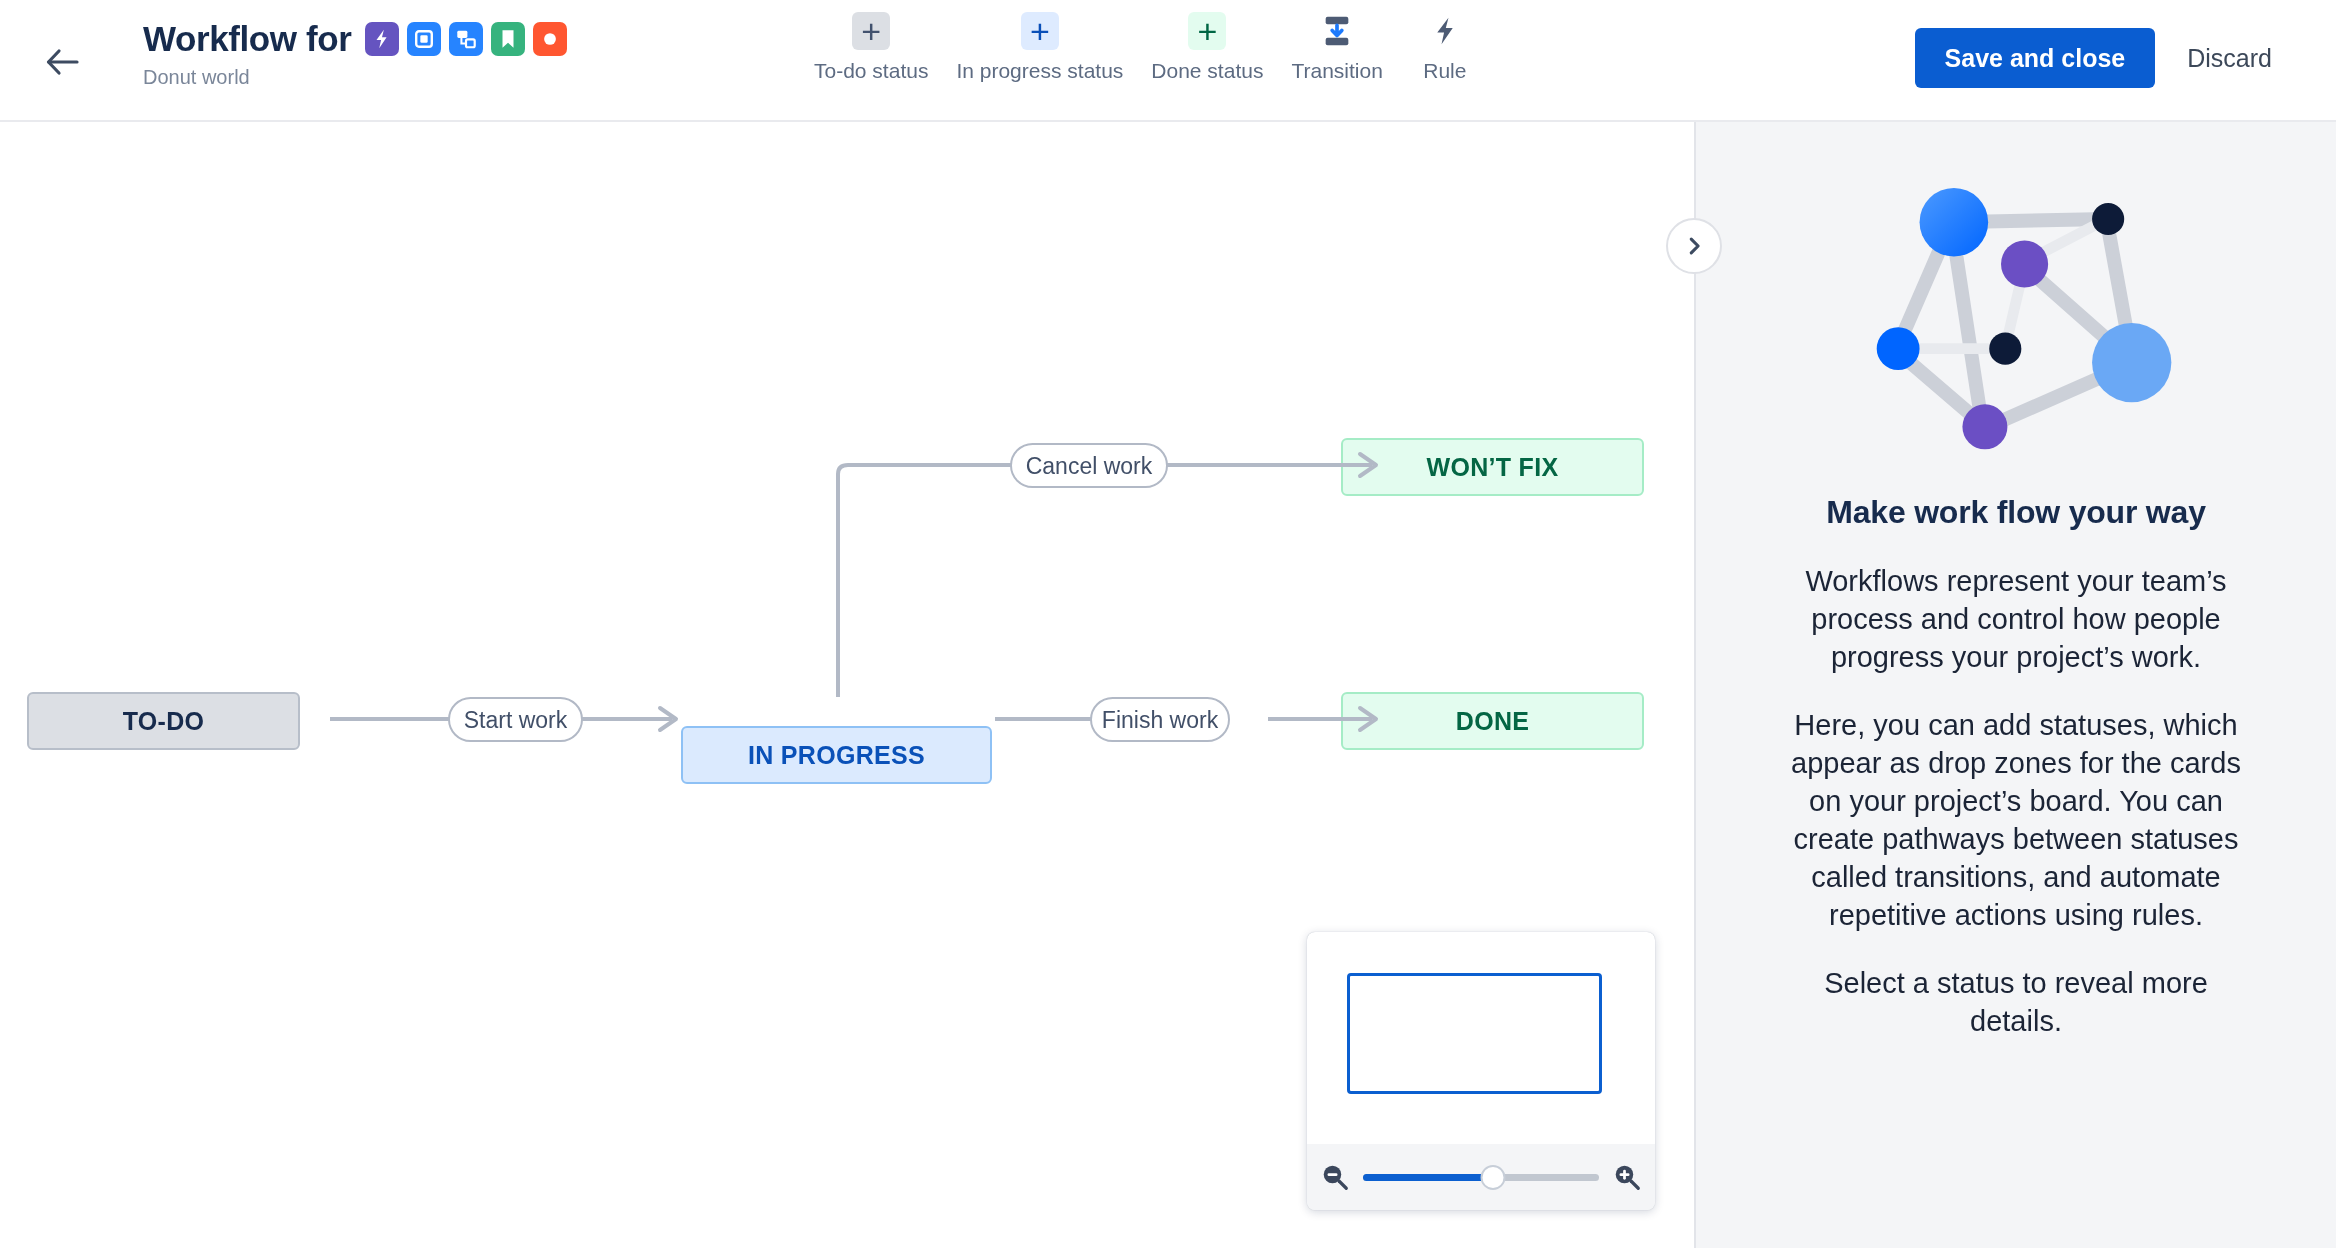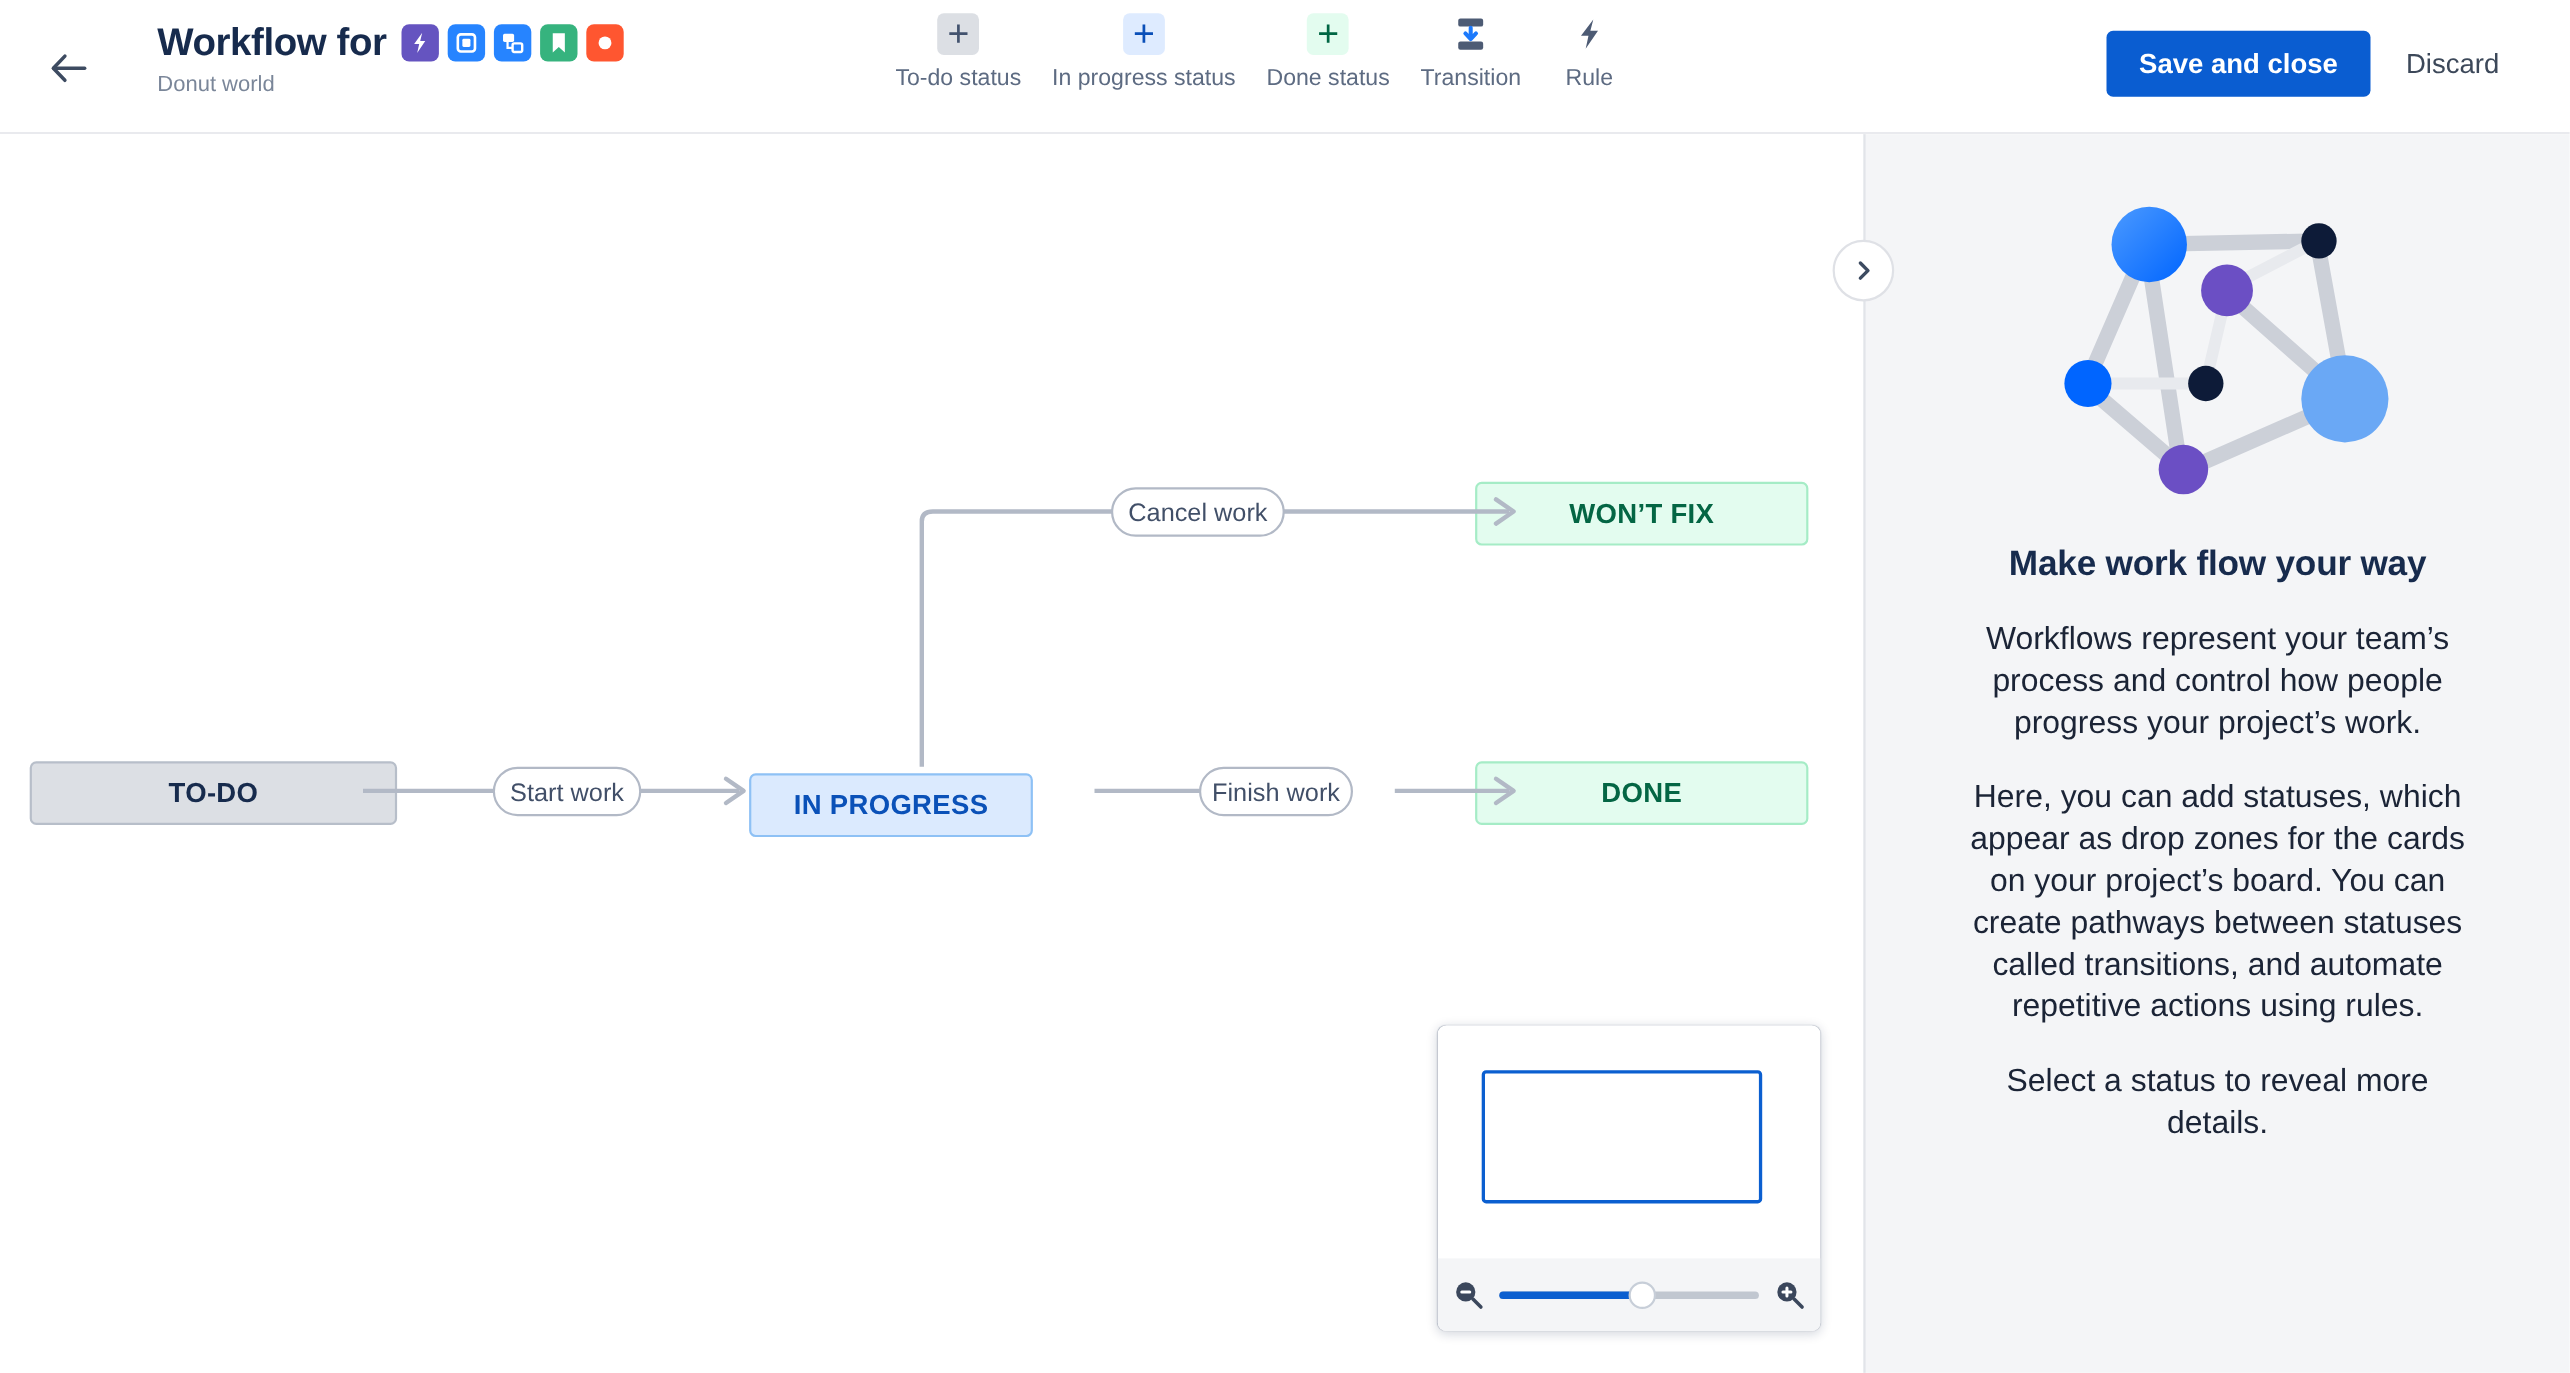--- a/index.html
+++ b/index.html
@@ -316,25 +316,25 @@
 
     <path d="M1164 343 H1372" stroke="#b2b9c6" stroke-width="4" fill="none"></path>
     <path d="M1360 332 L1376 343 L1360 354" stroke="#b2b9c6" stroke-width="4" fill="none" stroke-linecap="round" stroke-linejoin="round"></path>
 
     <path d="M995 597 H1093" stroke="#b2b9c6" stroke-width="4" fill="none"></path>
 
     <path d="M1268 597 H1372" stroke="#b2b9c6" stroke-width="4" fill="none"></path>
     <path d="M1360 586 L1376 597 L1360 608" stroke="#b2b9c6" stroke-width="4" fill="none" stroke-linecap="round" stroke-linejoin="round"></path>
   </svg>
 
-  <div class="node node-todo" style="left:27px; top:570px; width:334px; height:58px;">
+  <div class="node node-todo" style="left:27px; top:570px; width:273px; height:58px;">
     <span>TO-DO</span>
   </div>
 
-  <div class="node node-prog" style="left:681px; top:581px; width:258px; height:58px;">
+  <div class="node node-prog" style="left:681px; top:604px; width:311px; height:58px;">
     <span>IN PROGRESS</span>
   </div>
 
   <div class="node node-done" style="left:1341px; top:316px; width:303px; height:58px;">
     <span>WON’T FIX</span>
   </div>
 
   <div class="node node-done" style="left:1341px; top:570px; width:303px; height:58px;">
     <span>DONE</span>
   </div>

